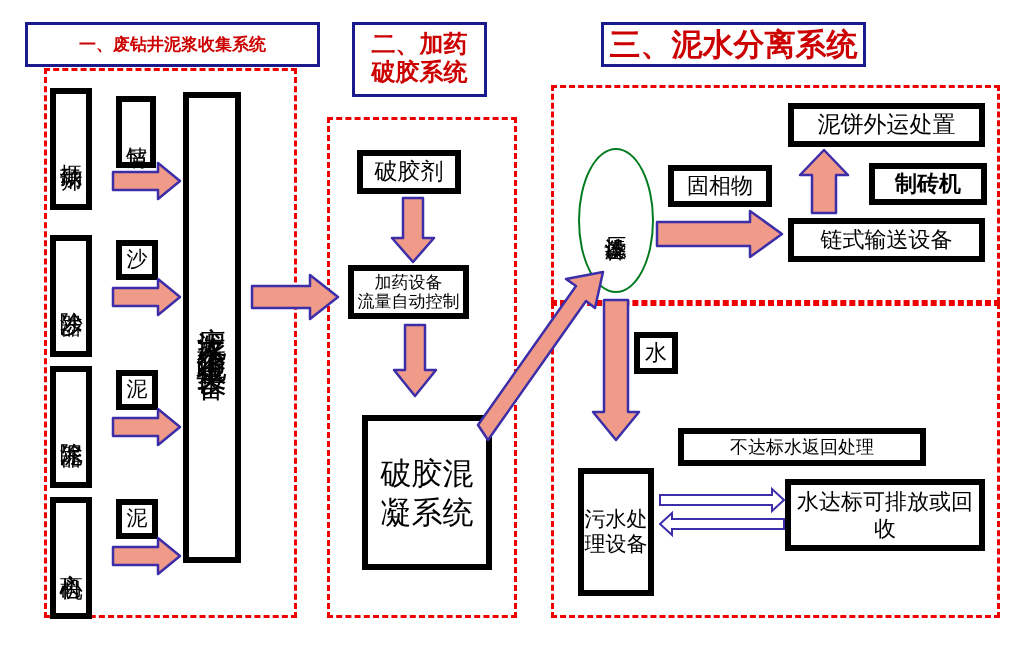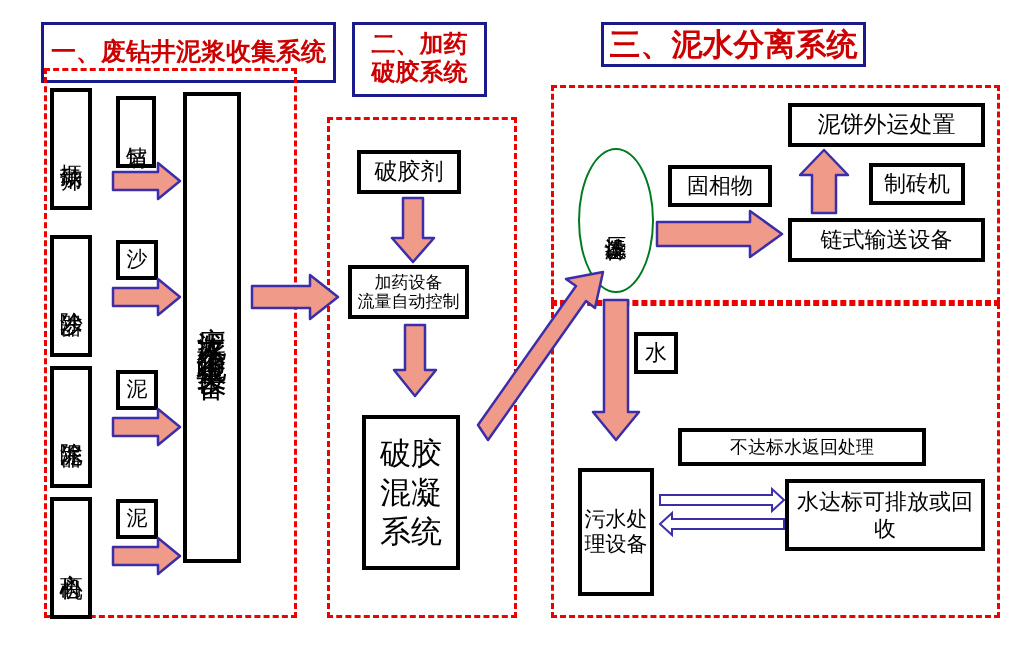--- a/index.html
+++ b/index.html
@@ -52,21 +52,21 @@
     position: absolute;
     box-sizing: border-box;
     border: 3px dashed #ee0000;
     background: transparent;
   }
 
   
   .gbox {
     position: absolute;
     box-sizing: border-box;
-    border: 4px solid #000000;
+    border: 6px solid #000000;
     background: #ffffff;
     color: #000000;
     display: flex;
     align-items: center;
     justify-content: center;
     text-align: center;
     line-height: 1.1;
   }
   .gbox.vert {
     writing-mode: vertical-rl;
@@ -96,21 +96,21 @@
     pointer-events: none;
   }
 </style>
 </head>
 <body>
 
 <div id="root">
   <div class="outer-frame"></div>
   <div class="inner-white"></div>
 
-  <div class="title-box" style="left:25px; top:22px; width:295px; height:61px; font-size:25px;margin-left:16px;">一、废钻井泥浆收集系统</div>
+  <div class="title-box" style="left:25px; top:22px; width:295px; height:45px; font-size:17px;">一、废钻井泥浆收集系统</div>
 
   <div class="title-box" style="left:352px; top:22px; width:135px; height:75px; font-size:24px; white-space:pre-line;font-family:Liberation Mono, monospace;">二、加药
 破胶系统</div>
 
   <div class="title-box" style="left:601px; top:22px; width:265px; height:45px; font-size:31px;">三、泥水分离系统</div>
 
   <div class="dashed-region" style="left:44px; top:68px; width:253px; height:550px;"></div>
   <div class="dashed-region" style="left:327px; top:117px; width:190px; height:501px;"></div>
   <div class="dashed-region" style="left:551px; top:85px; width:449px; height:218px;"></div>
   <div class="dashed-region" style="left:551px; top:303px; width:449px; height:315px;"></div>
@@ -123,29 +123,29 @@
   <div class="gbox vert" style="left:116px; top:96px; width:40px; height:72px; font-size:21px;">钻屑</div>
   <div class="gbox" style="left:116px; top:240px; width:42px; height:40px; font-size:21px;">沙</div>
   <div class="gbox" style="left:116px; top:370px; width:42px; height:40px; font-size:21px;">泥</div>
   <div class="gbox" style="left:116px; top:499px; width:42px; height:40px; font-size:21px;">泥</div>
 
   <div class="gbox vert" style="left:183px; top:92px; width:58px; height:471px; font-size:30px; letter-spacing:5px;">废泥浆不落地收集设备</div>
 
   <div class="gbox" style="left:357px; top:150px; width:104px; height:44px; font-size:23px;">破胶剂</div>
   <div class="gbox" style="left:348px; top:265px; width:121px; height:54px; font-size:17px; white-space:pre-line;">加药设备
 流量自动控制</div>
-  <div class="gbox" style="left:362px; top:415px; width:98px; height:155px; font-size:31px; line-height:1.25;">破胶混凝系统</div>
+  <div class="gbox" style="left:362px; top:415px; width:130px; height:155px; font-size:31px; line-height:1.25;">破胶混凝系统</div>
 
   <div class="gellipse" style="left:578px; top:148px; width:76px; height:145px; font-size:22px; writing-mode:vertical-rl; text-orientation:upright; letter-spacing:1px;">压滤设备</div>
 
   <div class="gbox" style="left:668px; top:165px; width:104px; height:42px; font-size:22px;">固相物</div>
 
   <div class="gbox" style="left:788px; top:103px; width:197px; height:44px; font-size:23px;">泥饼外运处置</div>
 
-  <div class="gbox" style="left:869px; top:163px; width:96px; height:42px; font-size:22px;">制砖机</div>
+  <div class="gbox" style="left:869px; top:163px; width:118px; height:42px; font-size:22px;font-weight:bold;">制砖机</div>
 
   <div class="gbox" style="left:788px; top:218px; width:197px; height:44px; font-size:22px;">链式输送设备</div>
 
   <div class="gbox" style="left:634px; top:332px; width:44px; height:42px; font-size:22px;">水</div>
 
   <div class="gbox" style="left:578px; top:468px; width:76px; height:128px; font-size:21px; line-height:1.2;">污水处理设备</div>
 
   <div class="gbox" style="left:678px; top:428px; width:248px; height:38px; font-size:18px;">不达标水返回处理</div>
 
   <div class="gbox" style="left:785px; top:479px; width:200px; height:72px; font-size:22px; line-height:1.25;">水达标可排放或回收</div>

